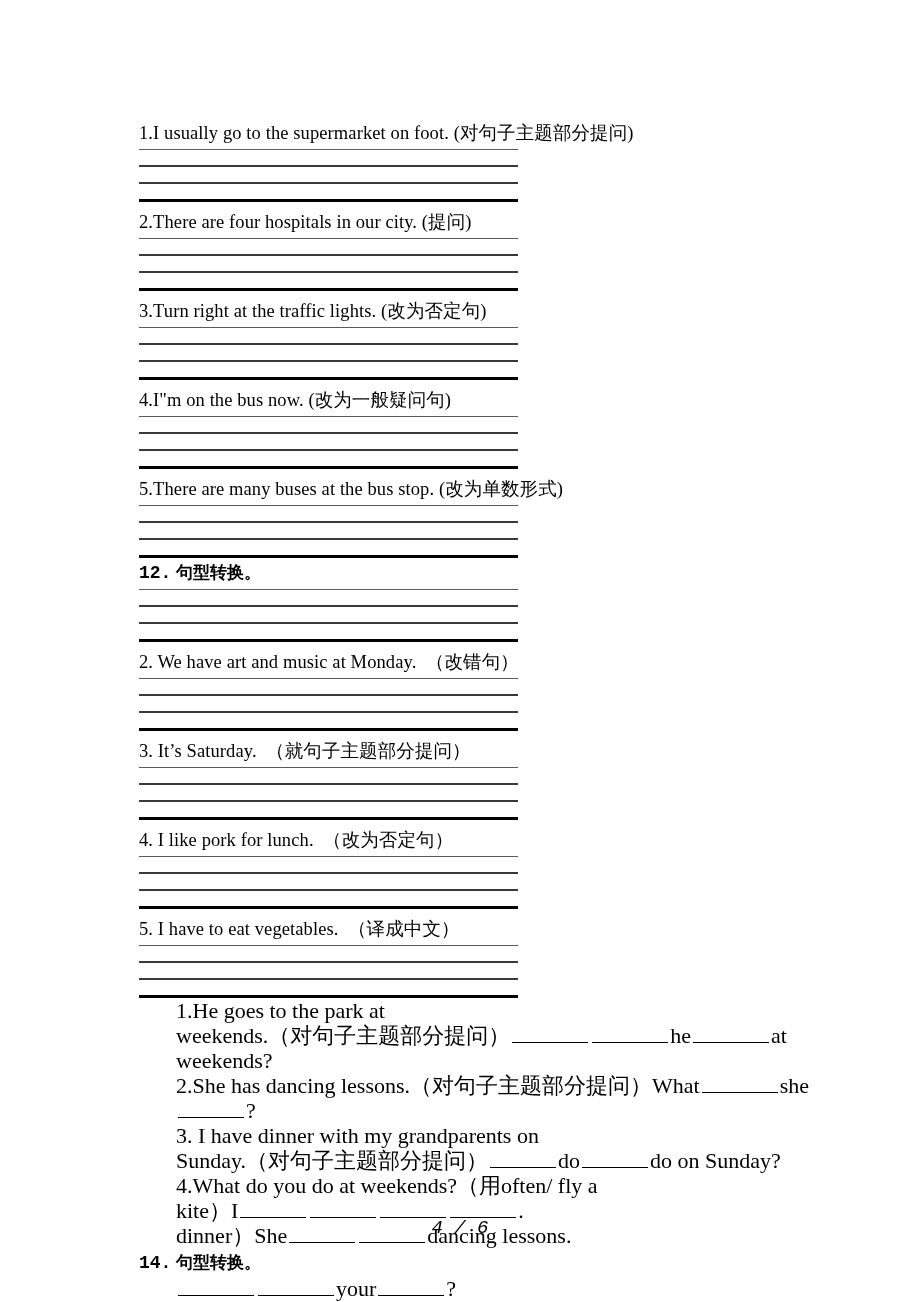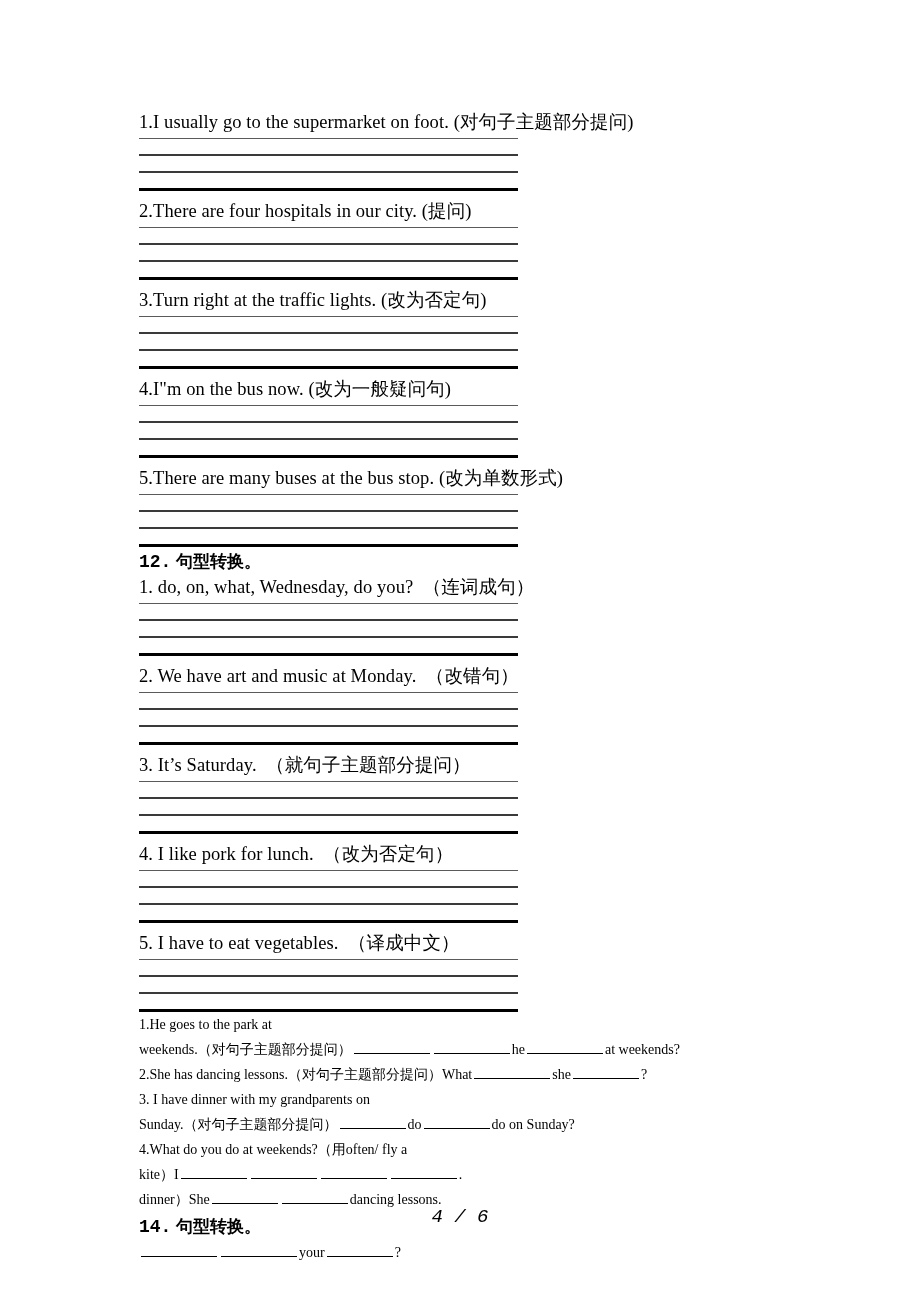--- a/index.html
+++ b/index.html
@@ -12,21 +12,21 @@
     height: 1302px;
     position: relative;
     font-family: "Liberation Serif", "DejaVu Serif", serif;
     color: #000000;
     overflow: hidden;
   }
 
   .page {
     position: absolute;
     left: 0;
-    top: 4px;
+    top: 15px;
     width: 920px;
     height: 1248px;
   }
 
   .content {
     position: absolute;
     left: 139px;
     top: 106px;
     width: 700px;
   }
@@ -98,23 +98,24 @@
     border-bottom: 1.5px solid #000;
     vertical-align: baseline;
     height: 15px;
     margin: 0 2px;
   }
   .b-md { width: 66px; }
   .b-lg { width: 76px; }
 
   
   .flow-line {
-    font-size: 14px;
+    font-size: 22px;
     line-height: 25px;
     white-space: pre-wrap;
+    margin-left: 37px;
   }
 
   
   .footer {
     position: absolute;
     left: 0;
     top: 1202px;
     width: 920px;
     text-align: center;
     font-size: 19px;
@@ -174,21 +175,20 @@
         <div class="rule r1"></div>
         <div class="rule r2"></div>
         <div class="rule r3"></div>
         <div class="rule r4"></div>
       </div>
     </div>
 
     <div class="sec-head"><span class="num">12.</span> <span class="cn">句型转换。</span></div>
 
     <div class="qblock">
-      <div class="q-line">1. do, on, what, Wednesday, do you?  （连词成句）</div>
       <div class="ruled">
         <div class="rule r1"></div>
         <div class="rule r2"></div>
         <div class="rule r3"></div>
         <div class="rule r4"></div>
       </div>
     </div>
 
     <div class="qblock">
       <div class="q-line">2. We have art and music at Monday.  （改错句）</div>

